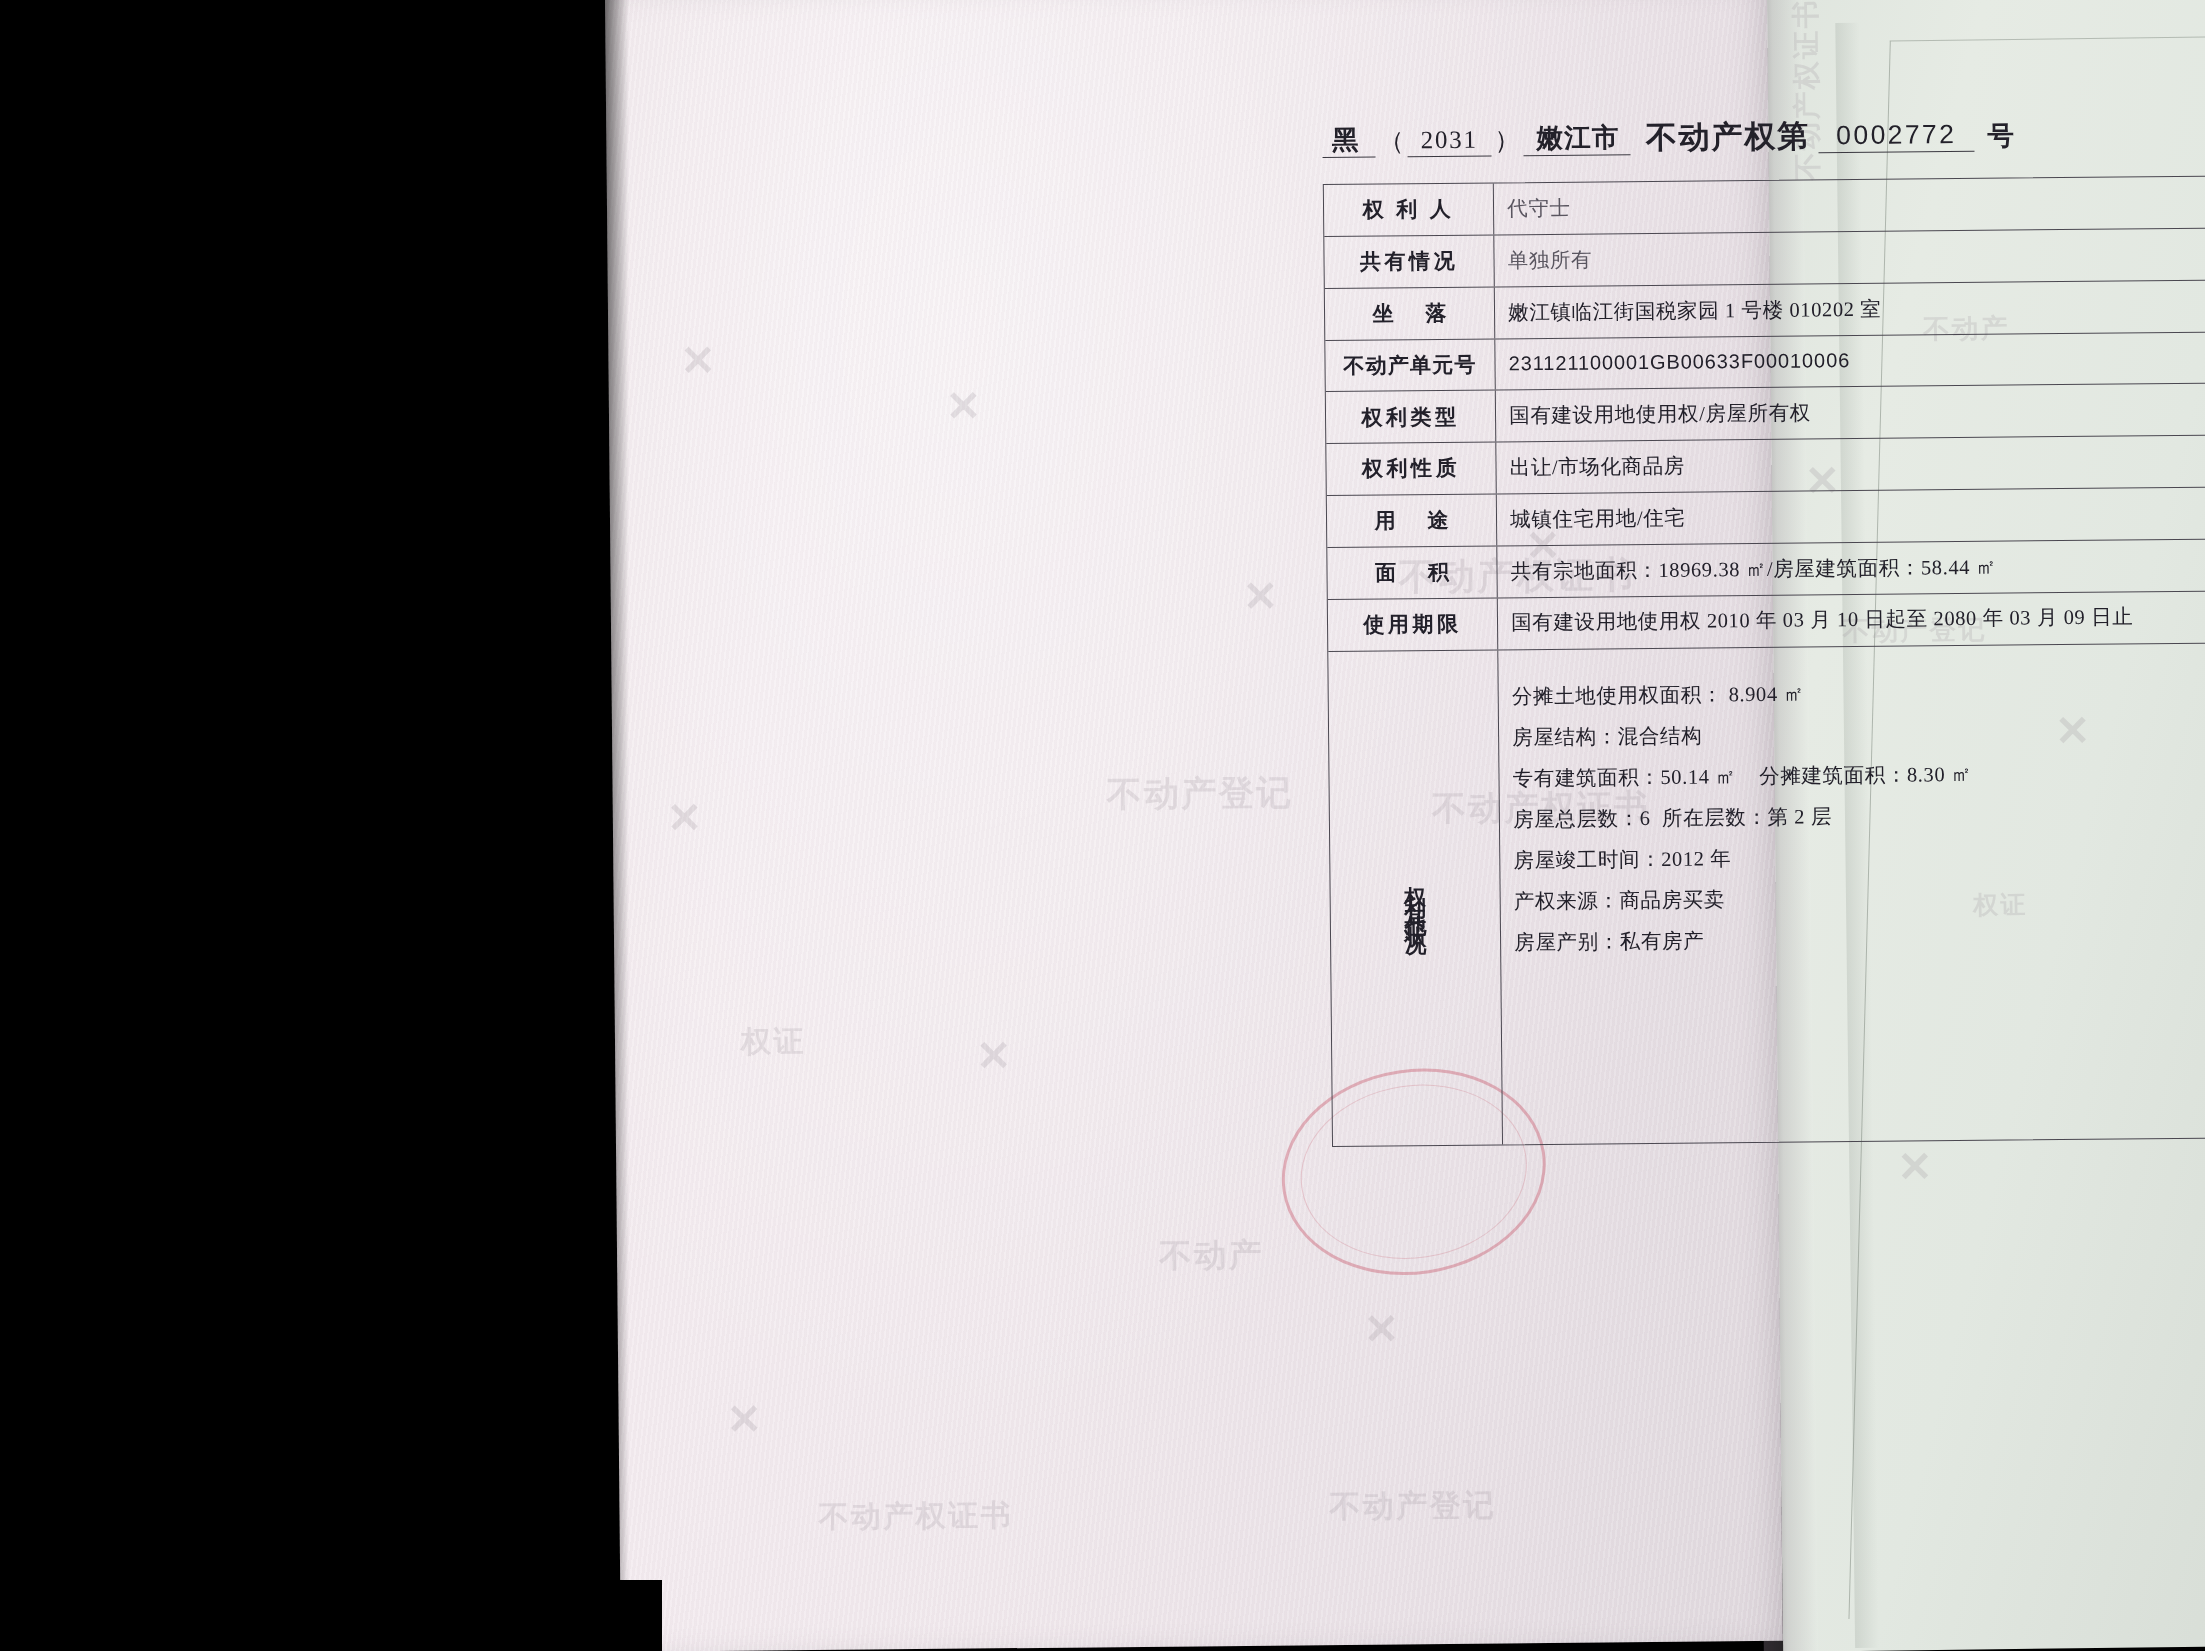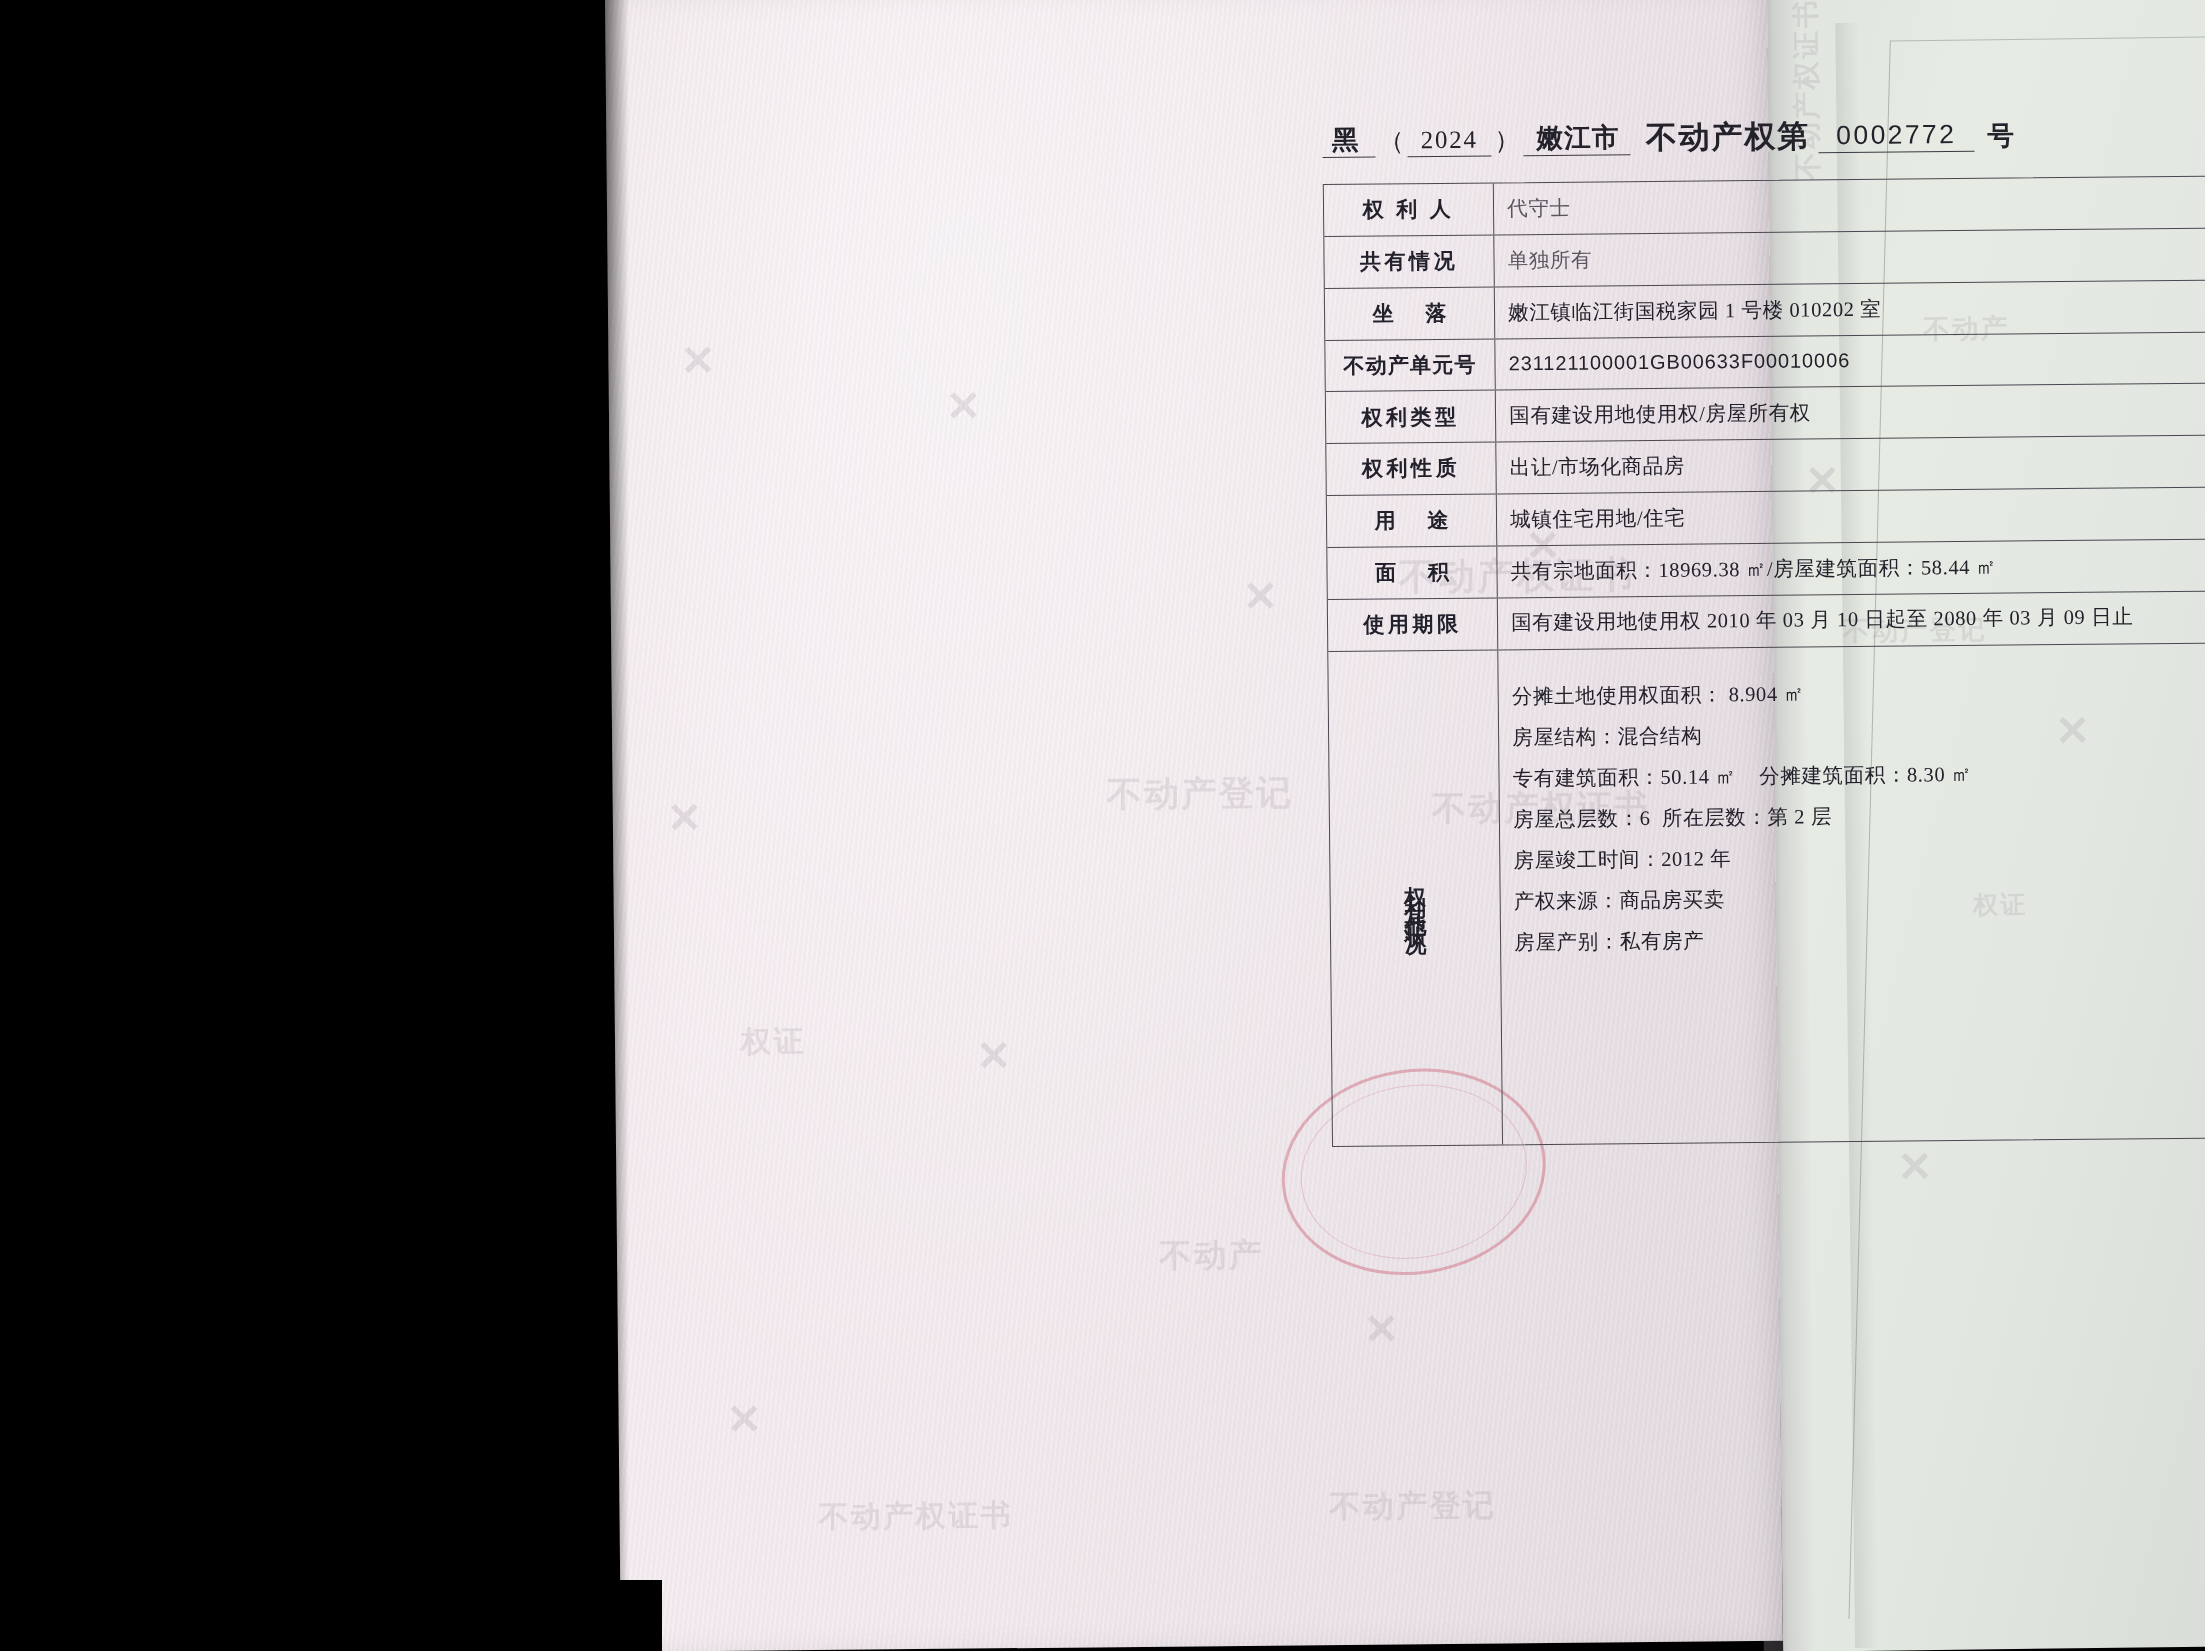--- a/index.html
+++ b/index.html
@@ -321,21 +321,21 @@
       <div class="wm" style="left:542px;  top:1240px; font-size:32.5px;">不动产</div>
       <div class="wm" style="left:710px; top:1493px; font-size:31px;">不动产登记</div>
       <div class="wm" style="left:199px;  top:1499px; font-size:30px;">不动产权证书</div>
     </div>
 
     <div id="seal"></div>
 
     <div id="header">
       <span class="hdr-prov">黑</span>
       <span class="hdr-paren">（</span>
-      <span class="hdr-year">2024</span>
+      <span class="hdr-year">2031</span>
       <span class="hdr-paren">）</span>
       <span class="hdr-city">嫩江市</span>
       <span class="hdr-title">不动产权第</span>
       <span class="hdr-number">0002772</span>
       <span class="hdr-hao">号</span>
     </div>
 
     <div id="table">
 
       <div class="row">

